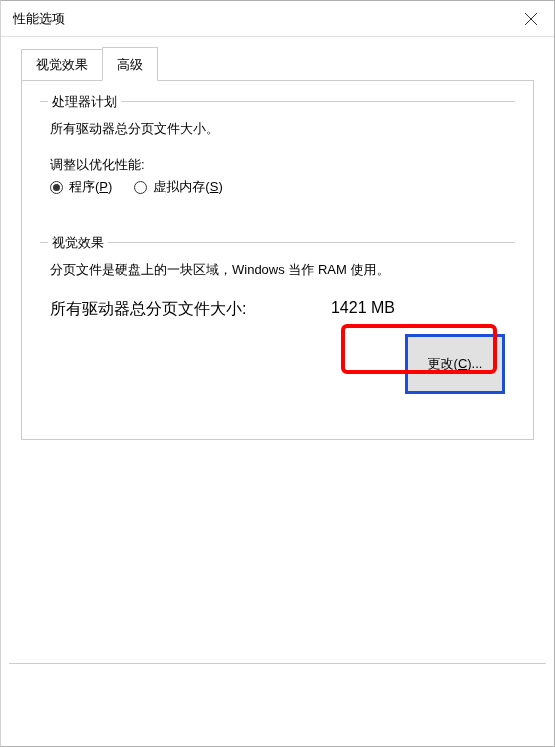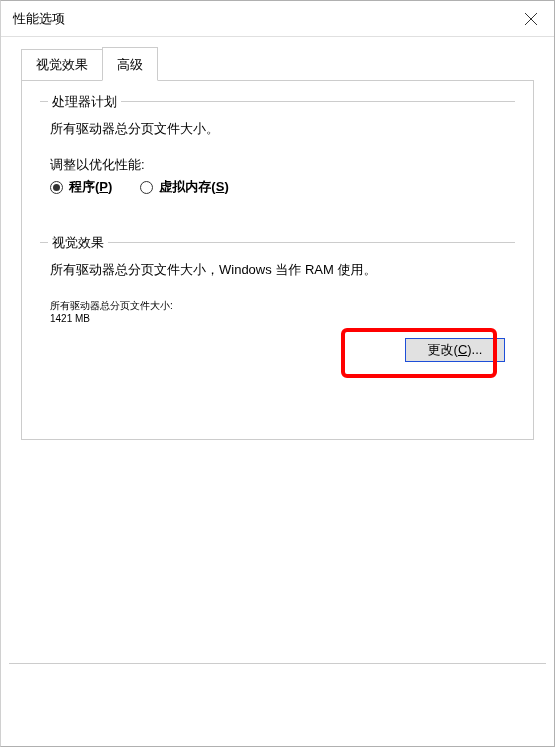--- a/index.html
+++ b/index.html
@@ -79,56 +79,55 @@
       padding: 0 4px;
       font-size: 13px;
     }
     .group-inner {
       border-top: 1px solid #ccc;
       padding: 18px 10px 10px 10px;
     }
     .group:last-of-type { margin-bottom: 0; }
     .desc { margin-bottom: 18px; font-size: 13px; }
     .label-line { font-size: 13px; }
-    .radios { display: flex; gap: 28px; padding: 4px 0 6px 0; font-weight: bold; }
+    .radios { display: flex; gap: 22px; padding: 4px 0 6px 0; }
     .radio { display: flex; align-items: center; cursor: pointer; }
     .radio-circle {
       width: 13px; height: 13px;
       border: 1px solid #333;
       border-radius: 50%;
       margin-right: 6px;
       display: inline-flex;
       align-items: center;
       justify-content: center;
     }
     .radio-circle.checked::after {
       content: "";
       width: 7px; height: 7px;
       border-radius: 50%;
       background: #333;
     }
     .u { text-decoration: underline; }
     .vm-row {
       display: flex;
       justify-content: space-between;
-      font-size: 10px;
+      font-size: 16px;
       margin-top: 20px;
       padding-right: 110px;
-      flex-direction: column;
     }
     .btn-row {
       display: flex;
       justify-content: flex-end;
       margin-top: 14px;
     }
     .change-btn {
       min-width: 100px;
-      padding: 2px 16px;
+      padding: 18px 16px;
       background: #e1e1e1;
-      border: 1px solid #1d4ed8;
+      border: 3px solid #1d4ed8;
       font-size: 13px;
       cursor: pointer;
       font-family: inherit;
     }
     .highlight-box {
       position: absolute;
       border: 4px solid #f00;
       border-radius: 6px;
       pointer-events: none;
       right: 8px;
@@ -181,21 +180,21 @@
               <span class="radio-circle"></span>
               <span><span>虚拟内存(</span><span class="u">S</span><span>)</span></span>
             </label>
           </div>
         </div>
       </div>
 
       <div class="group" style="position:relative;">
         <span class="group-title">视觉效果</span>
         <div class="group-inner">
-          <div class="desc">所有驱动器总分页文件大小，Windows 当作 RAM 使用。</div>
+          <div class="desc">分页文件是硬盘上的一块区域，Windows 当作 RAM 使用。</div>
           <div class="vm-row">
             <span>所有驱动器总分页文件大小:</span>
             <span>1421 MB</span>
           </div>
           <div class="btn-row" style="position:relative;">
             <button class="change-btn"><span>更改(</span><span class="u">C</span><span>)...</span></button>
             <div class="highlight-box" style="top:-10px;"></div>
           </div>
         </div>
       </div>

